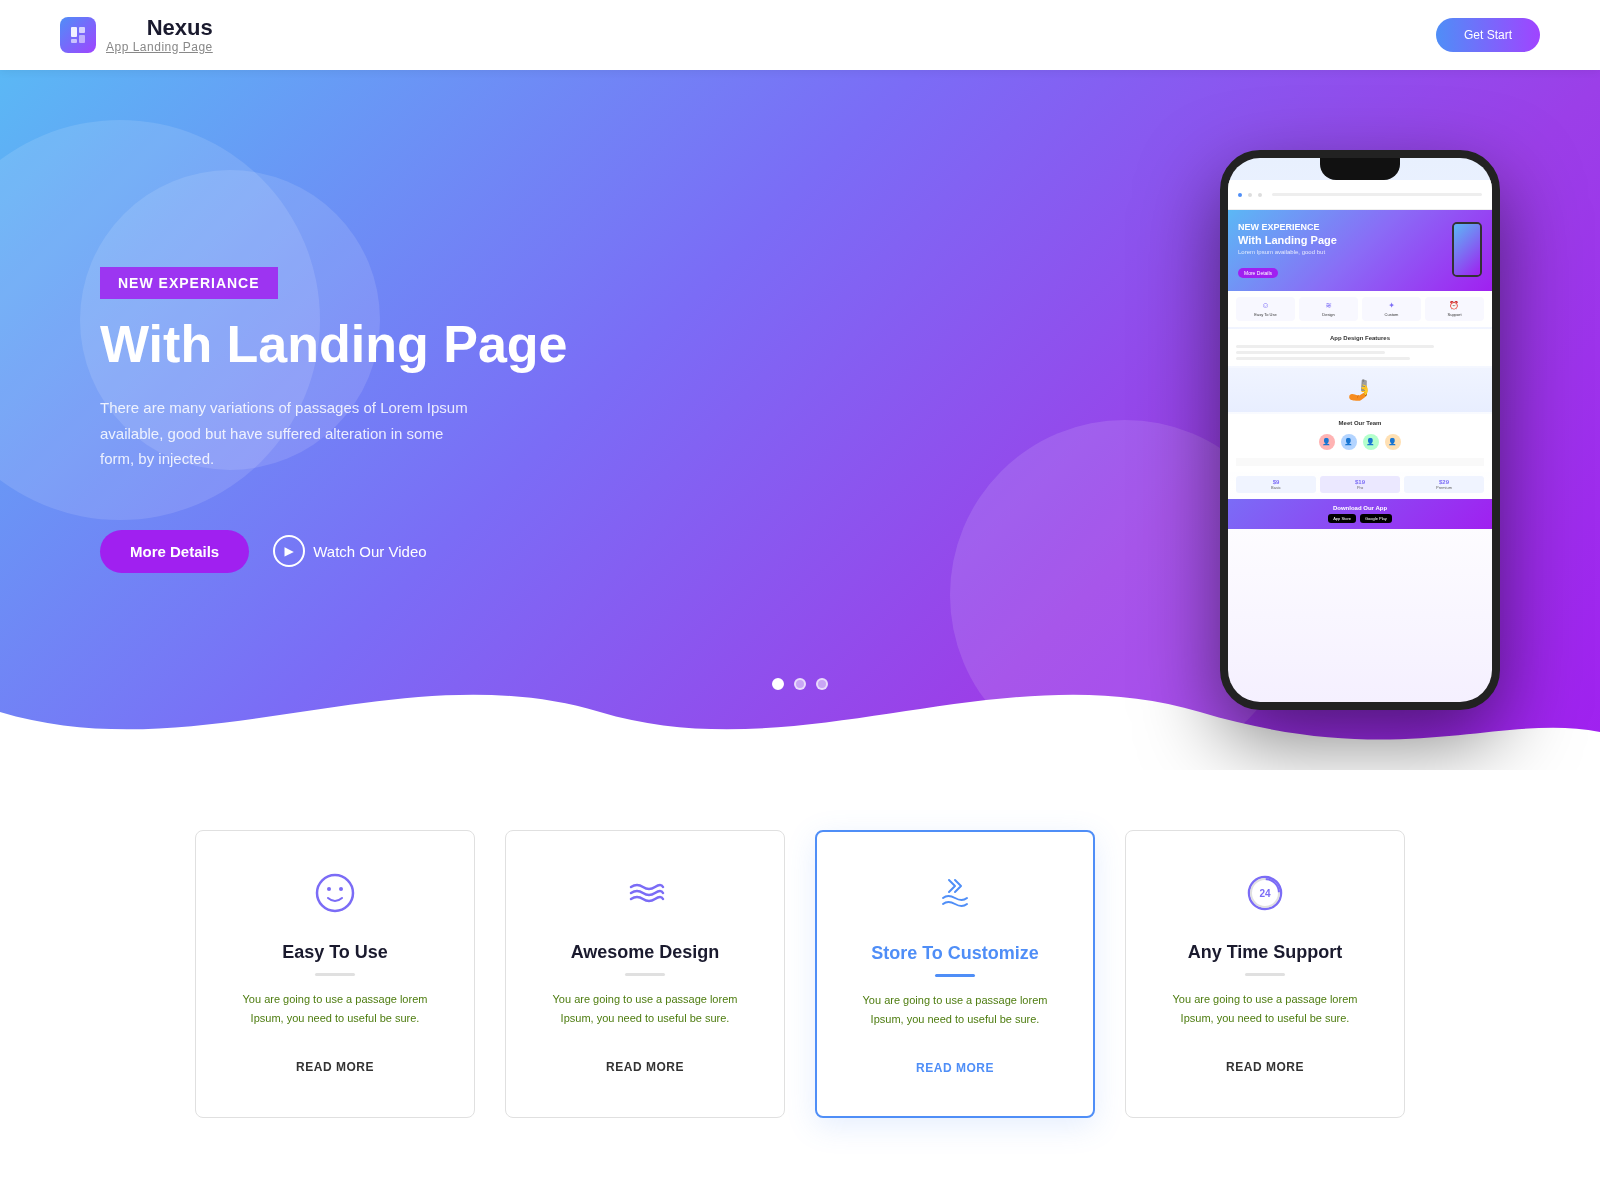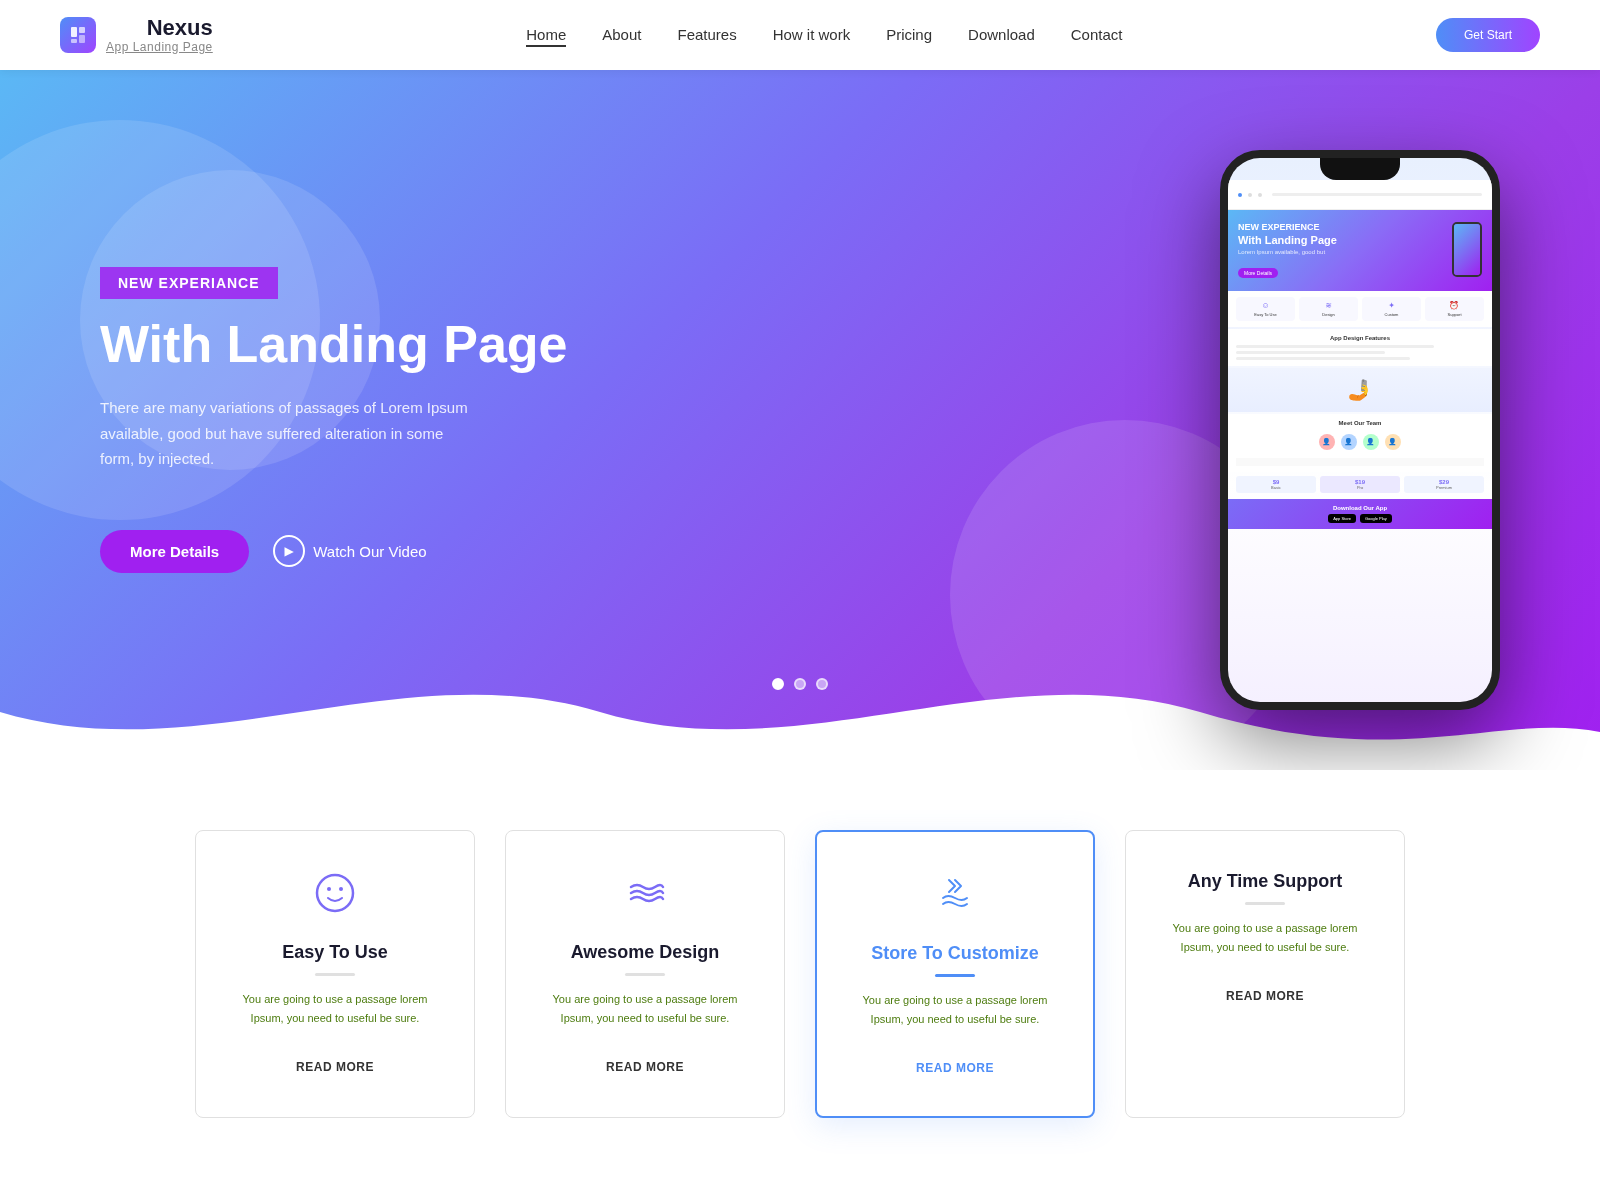--- a/index.html
+++ b/index.html
@@ -413,29 +413,20 @@
         <rect x="11" y="2" width="6" height="6" rx="1" fill="white" opacity="0.7"></rect>
         <rect x="11" y="10" width="6" height="8" rx="1" fill="white" opacity="0.5"></rect>
         <rect x="3" y="14" width="6" height="4" rx="1" fill="white" opacity="0.6"></rect>
       </svg>
     </div>
     <div class="logo-text">
       <span class="logo-name">Nexus</span>
       <span class="logo-sub">App Landing Page</span>
     </div>
   </div>
-  <ul class="nav-links">
-    <li><a href="#" class="active">Home</a></li>
-    <li><a href="#">About</a></li>
-    <li><a href="#">Features</a></li>
-    <li><a href="#">How it work</a></li>
-    <li><a href="#">Pricing</a></li>
-    <li><a href="#">Download</a></li>
-    <li><a href="#">Contact</a></li>
-  </ul>
   <button class="btn-getstart">Get Start</button>
 </nav>
 
 <section class="hero">
 
   <div class="hero-bg-circle c1"></div>
   <div class="hero-bg-circle c2"></div>
   <div class="hero-bg-circle c3"></div>
 
   <div class="hero-content">
@@ -599,18 +590,28 @@
         <path d="M10 32 Q15 28 22 32 Q29 36 34 32" stroke="#4f8ef7" stroke-width="2" fill="none" stroke-linecap="round"></path>
       </svg>
     </div>
     <div class="feature-title blue-text">Store To Customize</div>
     <div class="feature-divider blue"></div>
     <p class="feature-desc">You are going to use a passage lorem Ipsum, you need to useful be sure.</p>
     <a class="feature-readmore blue-text">READ MORE</a>
   </div>
 
   <div class="feature-card">
+    <div class="feature-icon">
+      <svg width="44" height="44" viewBox="0 0 44 44" fill="none">
+        <circle cx="22" cy="22" r="16" stroke="#7b6cf6" stroke-width="2.5" fill="none"></circle>
+        <text x="22" y="26" text-anchor="middle" font-size="10" fill="#7b6cf6" font-weight="700">24</text>
+        <path d="M22 8 A14 14 0 0 1 36 22" stroke="#7b6cf6" stroke-width="2" fill="none" stroke-linecap="round"></path>
+        <path d="M36 22 A14 14 0 0 1 22 36" stroke="#e0e0e0" stroke-width="2" fill="none" stroke-linecap="round"></path>
+        <path d="M22 36 A14 14 0 0 1 8 22" stroke="#e0e0e0" stroke-width="2" fill="none" stroke-linecap="round"></path>
+        <path d="M8 22 A14 14 0 0 1 22 8" stroke="#e0e0e0" stroke-width="2" fill="none" stroke-linecap="round"></path>
+      </svg>
+    </div>
     <div class="feature-title">Any Time Support</div>
     <div class="feature-divider"></div>
     <p class="feature-desc">You are going to use a passage lorem Ipsum, you need to useful be sure.</p>
     <a class="feature-readmore">READ MORE</a>
   </div>
 </section>
 
 </body></html>

